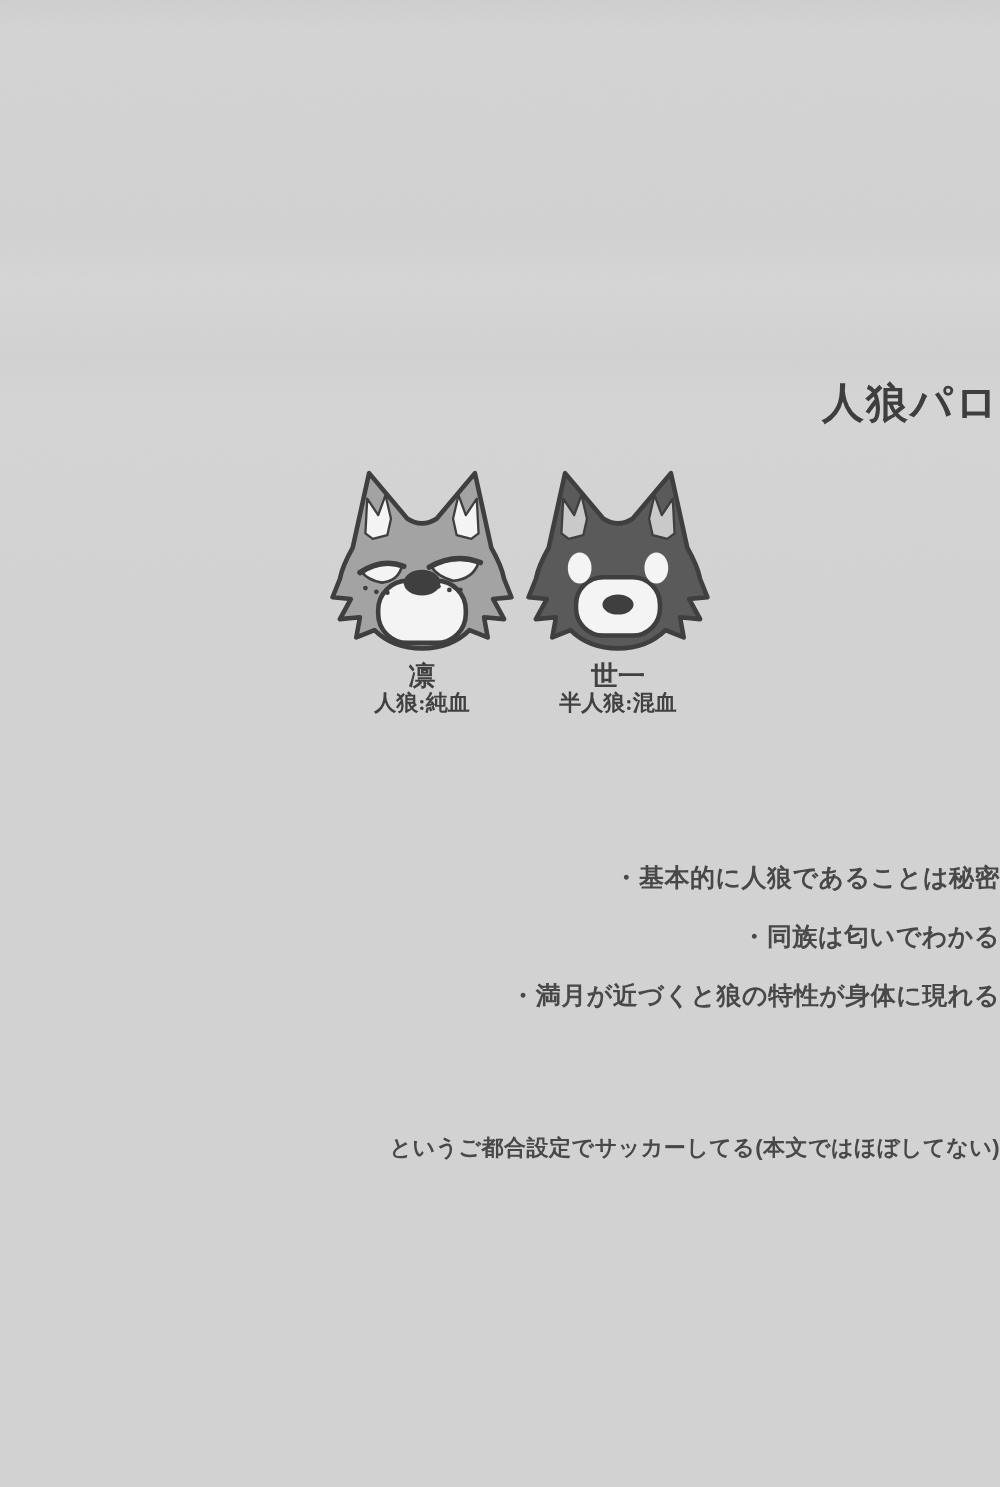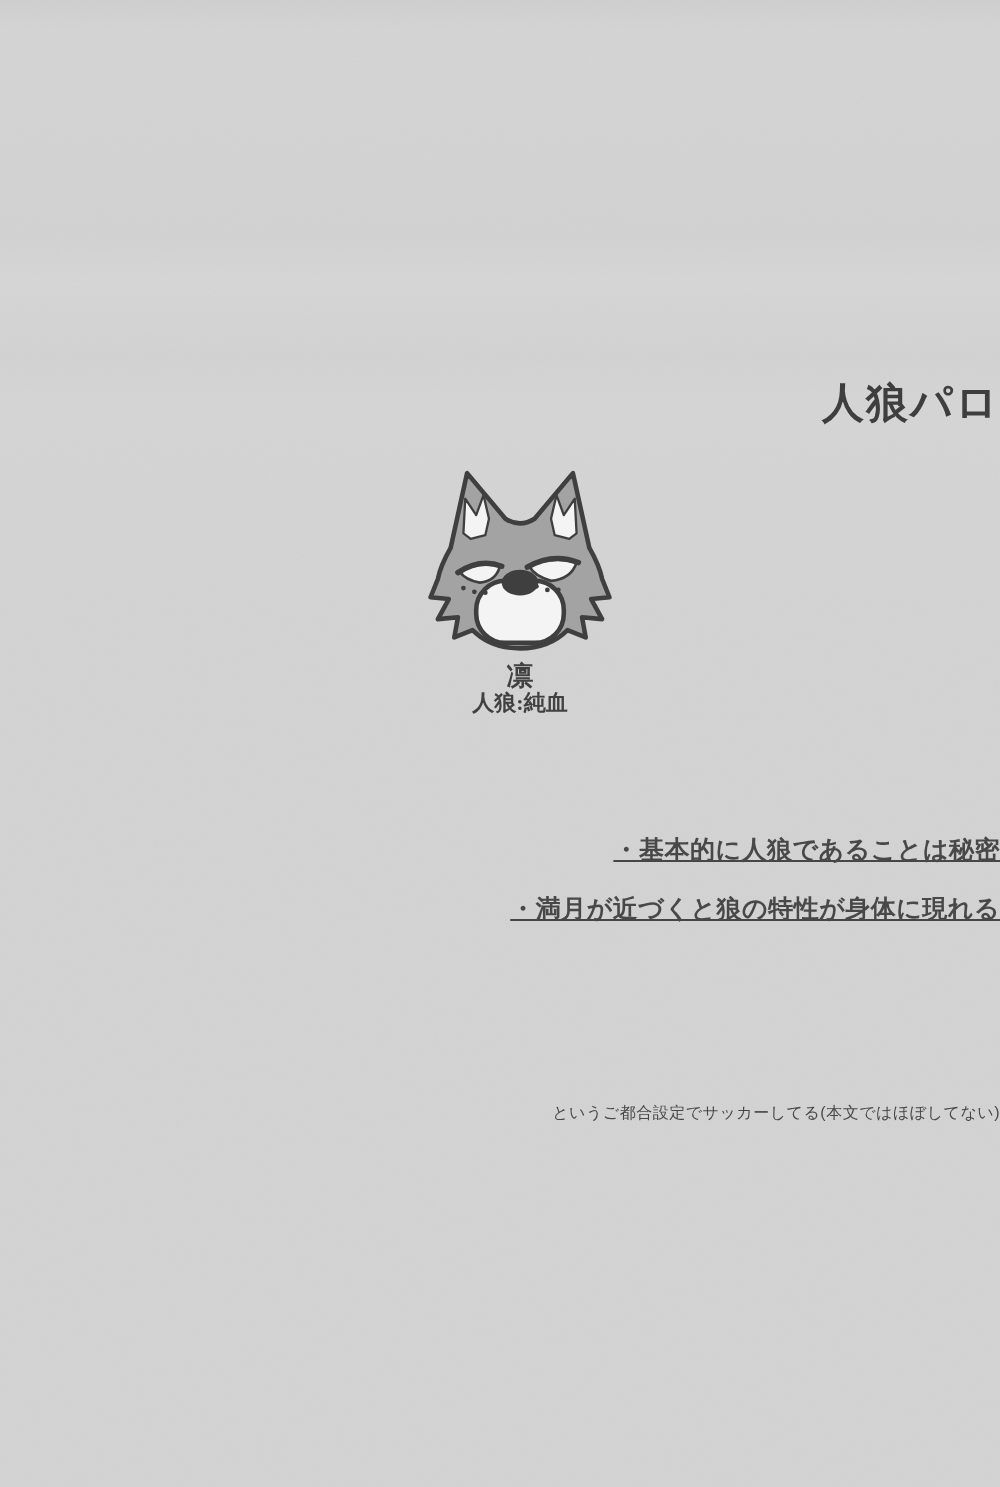--- a/index.html
+++ b/index.html
@@ -27,24 +27,24 @@
     top:380px;font-size:42px;font-weight:700;letter-spacing:2px;
     color:#3e3e3e;line-height:46px;
   }
   .wolves{
     top:464px;display:flex;justify-content:center;align-items:flex-start;gap:4px;
   }
   .character{display:flex;flex-direction:column;align-items:center;width:192px;}
   .character svg{display:block;}
   .char-name{font-size:27px;font-weight:700;line-height:28px;margin-top:10px;color:#414141;}
   .char-type{font-size:22px;font-weight:700;line-height:25px;color:#414141;font-family:Liberation Serif, serif;}
-  .bullets{top:820px;text-decoration:underline;}
+  .bullets{top:848px;}
   .bullet{font-size:25px;font-weight:700;line-height:59px;color:#484848;letter-spacing:0.5px;}
   .footer{top:1094px;}
-  .footer-line{font-size:16px;font-weight:400;line-height:37px;color:#484848;letter-spacing:0.5px;}
+  .footer-line{font-size:22px;font-weight:700;line-height:37px;color:#484848;letter-spacing:0.5px;margin-top:35px;}
 </style>
 </head>
 <body>
 
 <div class="paper"></div>
 
 <svg class="texture" width="1000" height="1487">
   <filter id="noise">
       <feTurbulence type="fractalNoise" baseFrequency="0.9" numOctaves="2"></feTurbulence>
     </filter>
@@ -70,23 +70,37 @@
       <circle cx="62" cy="141" r="2.6" fill="var(--outline)"></circle>
       <circle cx="118" cy="134" r="2.6" fill="var(--outline)"></circle>
       <circle cx="130" cy="138" r="2.6" fill="var(--outline)"></circle>
       <circle cx="142" cy="138" r="2.6" fill="var(--outline)"></circle>
       <ellipse cx="100" cy="130" rx="20" ry="14" fill="var(--outline)"></ellipse>
     </svg>
     <figcaption class="char-name">凛</figcaption>
     <div class="char-type">人狼:純血</div>
   </figure>
 
+  <figure class="character">
+    <svg width="192" height="188" viewBox="0 0 200 206">
+      <path d="M 84,60 L 42,10 L 24,92 C 16,106 12,116 10,126 L 2,146 L 22,148 L 10,170 L 32,168 L 28,190 L 48,182 C 62,196 80,202 100,202 C 120,202 138,196 152,182 L 172,190 L 168,168 L 190,170 L 178,148 L 198,146 L 190,126 C 188,116 184,106 176,92 L 158,10 L 116,60 Q 100,70 84,60 Z" fill="var(--yoichi-fur)" stroke="var(--outline)" stroke-width="5" stroke-linejoin="round"></path>
+      <path d="M 38,76 L 40,38 L 52,56 L 60,34 L 66,60 L 62,78 L 46,82 Z" fill="var(--inner-ear-dark)" stroke="var(--outline)" stroke-width="2.5" stroke-linejoin="round"></path>
+      <path d="M 162,76 L 160,38 L 148,56 L 140,34 L 134,60 L 138,78 L 154,82 Z" fill="var(--inner-ear-dark)" stroke="var(--outline)" stroke-width="2.5" stroke-linejoin="round"></path>
+      <rect x="54" y="124" width="92" height="64" rx="30" fill="var(--white)" stroke="var(--outline)" stroke-width="5"></rect>
+      <ellipse cx="58" cy="114" rx="13" ry="17" fill="var(--white)"></ellipse>
+      <ellipse cx="142" cy="114" rx="13" ry="17" fill="var(--white)"></ellipse>
+      <ellipse cx="100" cy="154" rx="17" ry="11" fill="var(--outline)"></ellipse>
+    </svg>
+    <figcaption class="char-name">世一</figcaption>
+    <div class="char-type">半人狼:混血</div>
+  </figure>
 
 </div>
 
 <div class="abs bullets">
   <div class="bullet">・基本的に人狼であることは秘密</div>
+  <div class="bullet">・同族は匂いでわかる</div>
   <div class="bullet">・満月が近づくと狼の特性が身体に現れる</div>
 </div>
 
 <div class="abs footer">
   <div class="footer-line">というご都合設定でサッカーしてる(本文ではほぼしてない)</div>
 </div>
 
 </body></html>

